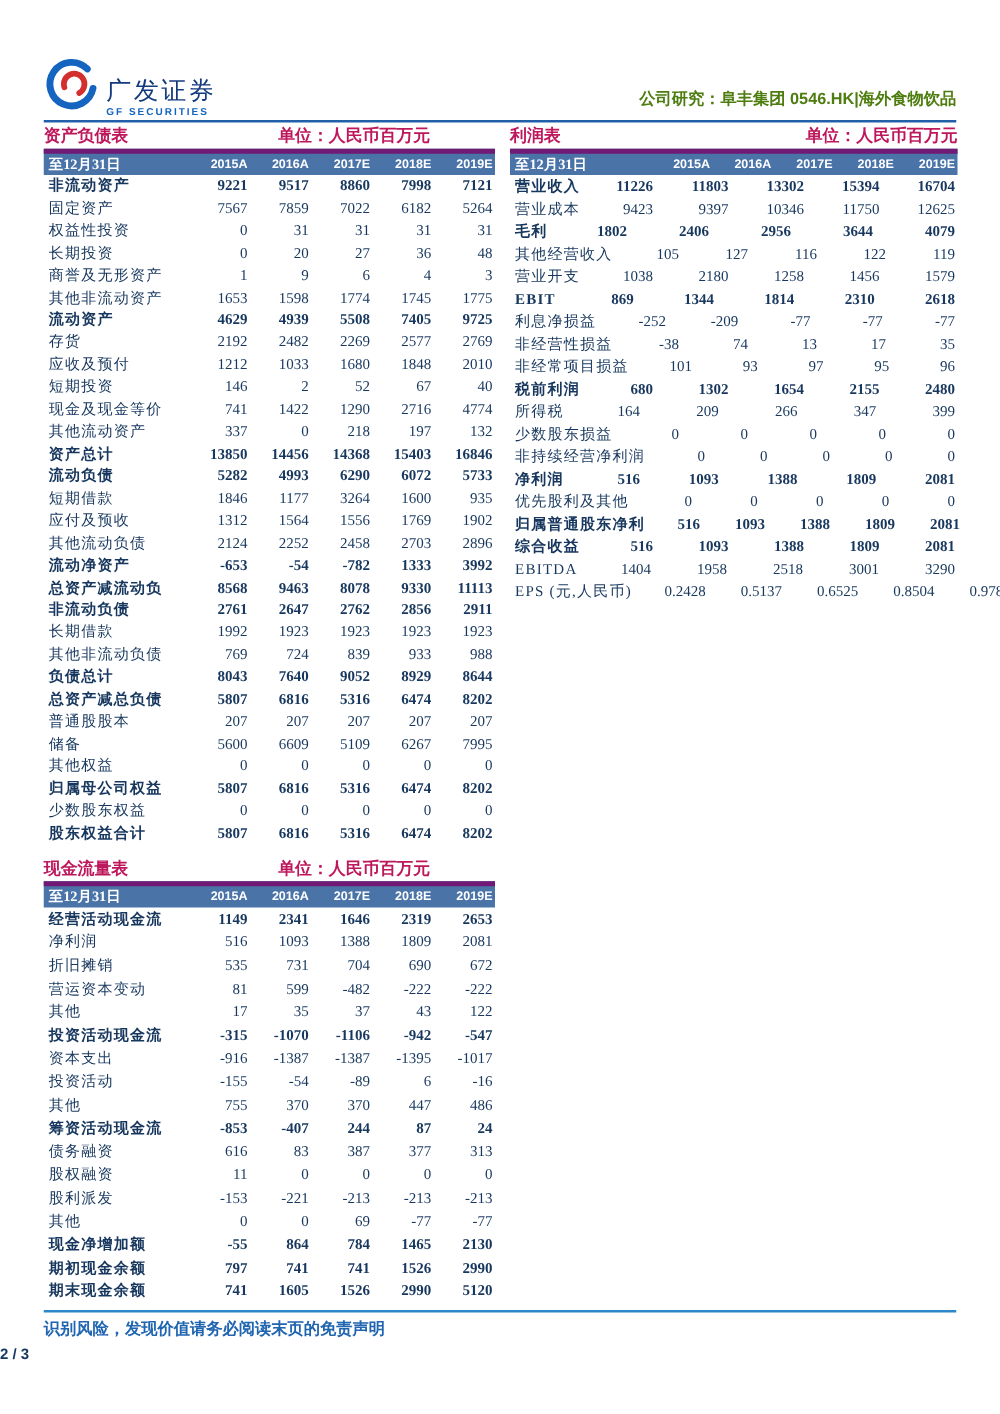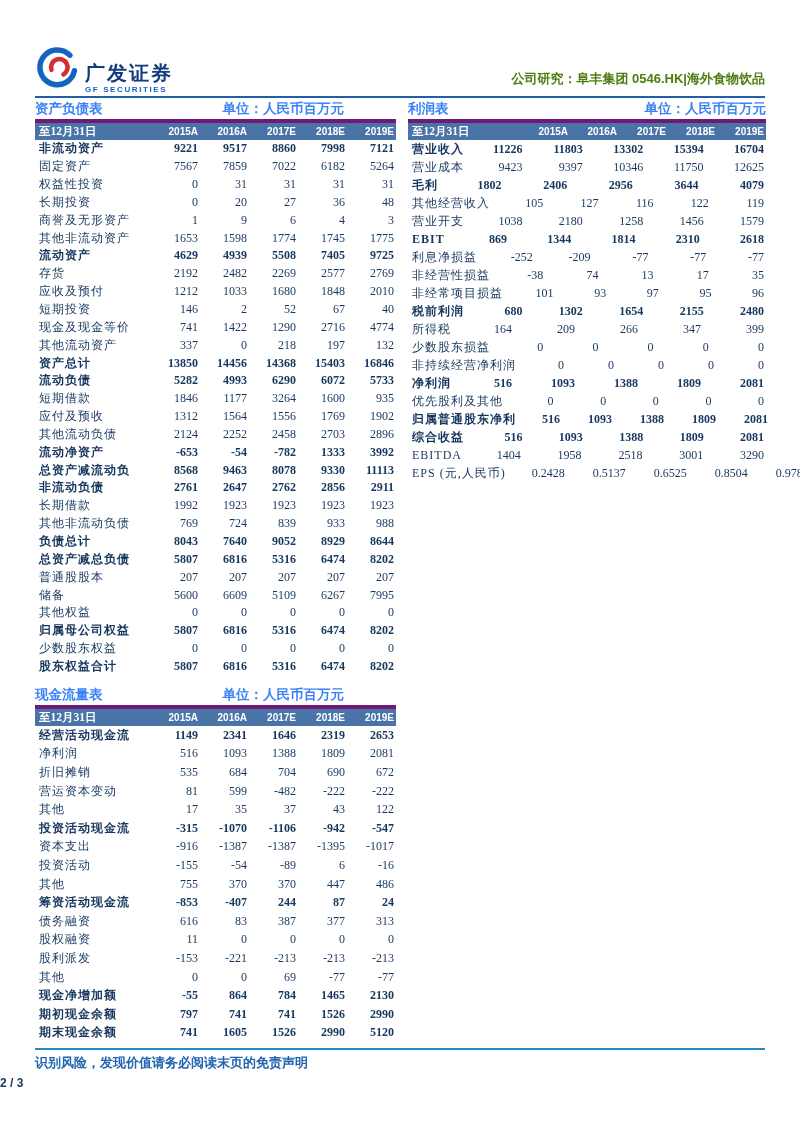--- a/index.html
+++ b/index.html
@@ -2,30 +2,30 @@
 <html><head>
 <meta charset="utf-8">
 <style>
   html,body{margin:0;padding:0;}
   body{
     width:800px;height:1131px;position:relative;background:#ffffff;
     font-family:"Liberation Serif","DejaVu Serif",serif;color:#17375e;
   }
   
   .logo{position:absolute;left:35px;top:42px;display:flex;align-items:center;gap:6px;}
-  .logo-cn{font-family:"Liberation Sans","DejaVu Sans",sans-serif;font-size:20px;font-weight:bold;color:#123a7c;line-height:20px;letter-spacing:2px;margin-top:21px;}
+  .logo-cn{font-family:"Liberation Sans","DejaVu Sans",sans-serif;font-size:20px;font-weight:normal;color:#123a7c;line-height:20px;letter-spacing:2px;margin-top:21px;}
   .logo-en{font-family:"Liberation Sans","DejaVu Sans",sans-serif;font-size:8px;font-weight:bold;color:#1565c0;letter-spacing:1.6px;margin-top:2px;}
   .research-line{position:absolute;right:35px;top:70px;font-size:13px;font-weight:600;color:#4d7c0f;font-family:"Liberation Sans","DejaVu Sans",sans-serif;}
   .header-rule{position:absolute;left:35px;right:35px;top:96px;height:2px;background:#2160a8;}
   
   .fin-table{position:absolute;}
   #t0{left:35px;top:100px;width:361px;}
   #t1{left:408px;top:100px;width:358px;}
   #t2{left:35px;top:686px;width:361px;}
-  .table-title{display:flex;justify-content:space-between;align-items:flex-end;height:18px;font-size:13.5px;font-weight:bold;color:#3b82f6;}
+  .table-title{display:flex;justify-content:space-between;align-items:flex-end;height:18px;font-size:13.5px;font-weight:bold;color:#be185d;}
   #t0 .unit,#t2 .unit{padding-right:52px;}
   .band{display:flex;align-items:center;background:#4a74a8;color:#ffffff;font-weight:bold;height:17px;border-top:4px solid #701a75;margin-top:1px;}
   .band .date{flex:1;padding-left:4px;font-size:11.5px;}
   .ycell{width:47px;text-align:right;padding-right:2px;font-size:10px;font-family:"Liberation Sans","DejaVu Sans",sans-serif;}
   .trow{display:flex;align-items:center;font-size:12px;color:#17375e;}
   #t0 .trow{height:17.85px;}
   #t1 .trow{height:18px;gap:26px;}
   #t2 .trow{height:18.6px;}
   .trow .label{flex:1;padding-left:4px;white-space:nowrap;letter-spacing:1px;}
   .trow.bold{font-weight:bold;}
@@ -509,21 +509,21 @@
         <span class="label">净利润</span>
         <span class="vcell">516</span>
         <span class="vcell">1093</span>
         <span class="vcell">1388</span>
         <span class="vcell">1809</span>
         <span class="vcell">2081</span>
       </div>
       <div class="trow">
         <span class="label">折旧摊销</span>
         <span class="vcell">535</span>
-        <span class="vcell">684</span>
+        <span class="vcell">731</span>
         <span class="vcell">704</span>
         <span class="vcell">690</span>
         <span class="vcell">672</span>
       </div>
       <div class="trow">
         <span class="label">营运资本变动</span>
         <span class="vcell">81</span>
         <span class="vcell">599</span>
         <span class="vcell">-482</span>
         <span class="vcell">-222</span>

